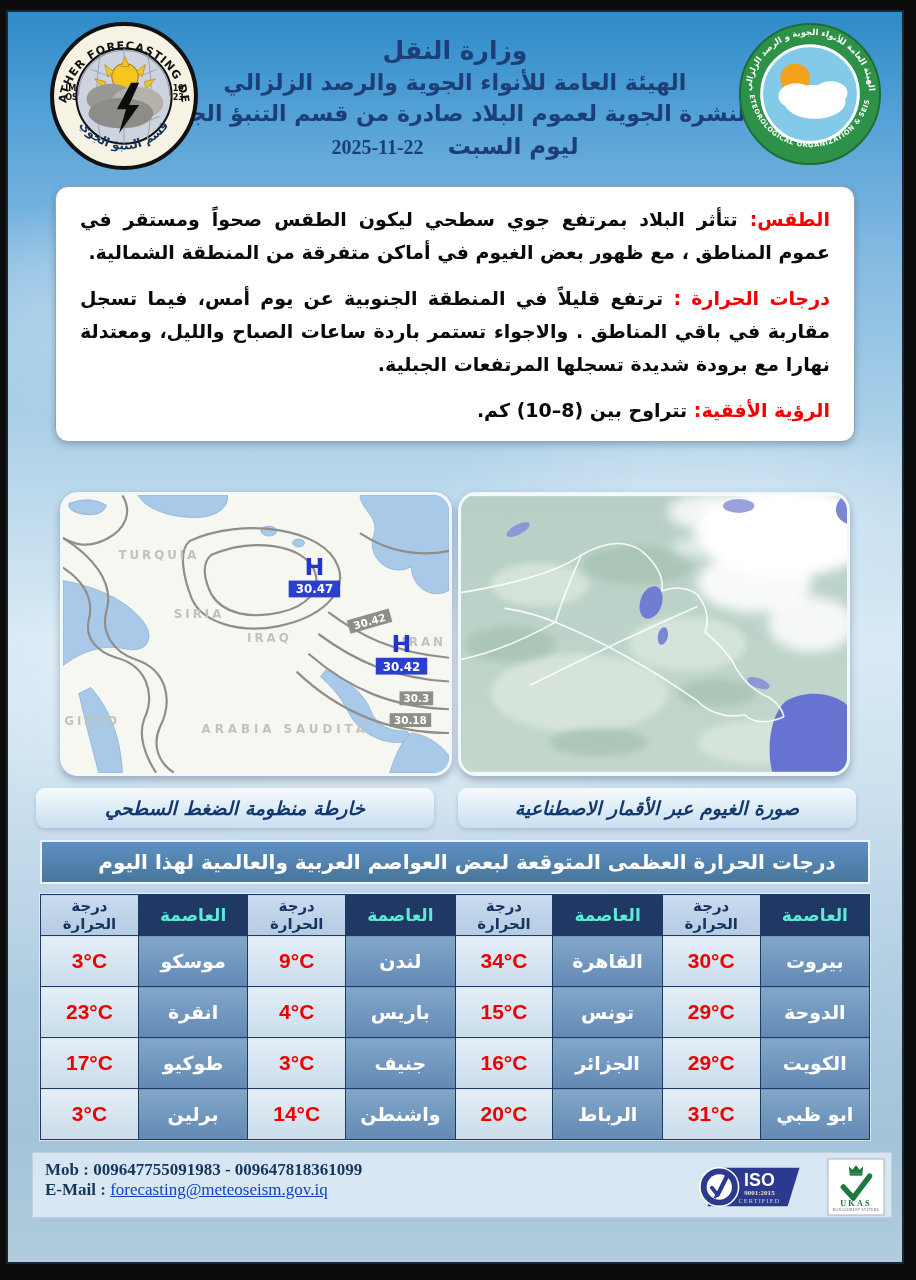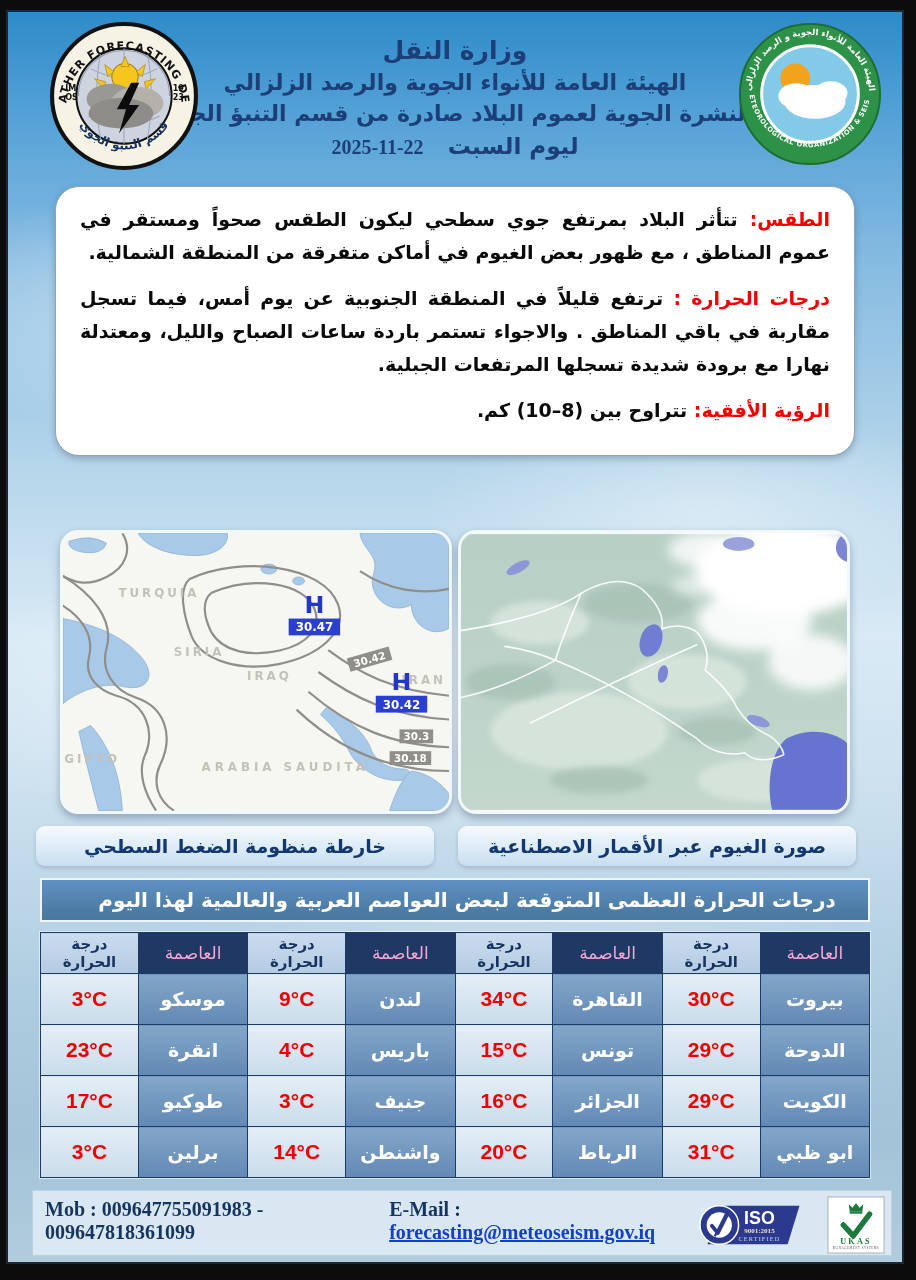--- a/index.html
+++ b/index.html
@@ -26,68 +26,68 @@
   .logo.right{right:18px;width:148px;height:148px;}
   .hdr-text{padding-top:22px;text-align:center;color:#1c3f78;direction:rtl;}
   .hdr-text .l1{font-size:25px;font-weight:bold;line-height:1.35;}
   .hdr-text .l2,.hdr-text .l3{font-size:22px;font-weight:bold;line-height:1.4;}
   .hdr-text .l4{font-size:23px;font-weight:bold;line-height:1.5;}
   .hdr-text .date{direction:ltr;unicode-bidi:isolate;font-family:"Liberation Serif",serif;
                   font-size:20px;font-weight:bold;letter-spacing:.5px;}
   
   .bulletin{
     width:800px;margin:6px auto 0;box-sizing:border-box;background:#ffffff;
-    border:1px solid #8fa3b5;border-radius:24px;padding:16px 24px 12px;
+    border:1px solid #8fa3b5;border-radius:13px;padding:16px 24px 12px;
     direction:rtl;text-align:justify;color:#0a0a0a;
     font-size:19px;font-weight:bold;line-height:1.72;
     box-shadow:0 3px 7px rgba(10,30,60,.25);
   }
   .bulletin p{margin:0 0 14px;}
-  .bulletin p:last-child{margin-bottom:16px;}
+  .bulletin p:last-child{margin-bottom:2px;}
   .rlab{color:#f40000;}
   
-  .maps-row{display:flex;justify-content:space-between;padding:0 52px;margin-top:74px;text-align:right;}
+  .maps-row{display:flex;justify-content:space-between;padding:0 52px;margin-top:50px;text-align:right;}
   .map-card{
     width:392px;height:284px;border-radius:18px;overflow:hidden;
     border:3px solid rgba(240,248,255,.85);box-sizing:border-box;
     box-shadow:0 4px 9px rgba(10,30,70,.30);background:#f7f7f3;
   }
   .map-card svg{display:block;width:100%;height:100%;}
-  .caps-row{display:flex;justify-content:space-between;padding:0 46px 0 28px;margin-top:12px;}
+  .caps-row{display:flex;justify-content:space-between;padding:0 46px 0 28px;margin-top:12px;font-style:italic;}
   .cap-bar{
     width:398px;height:40px;line-height:40px;text-align:center;border-radius:9px;
     background:linear-gradient(180deg,#f6fafd 0%,#dcebf6 55%,#c9def0 100%);
     color:#12386d;font-size:19px;font-weight:bold;direction:rtl;
     box-shadow:0 2px 4px rgba(20,40,80,.18);
   }
   
   .tbar{
     margin:12px 32px 0;height:44px;line-height:40px;box-sizing:border-box;
     background:linear-gradient(180deg,#5f90c3,#49799f 90%);
     border:2px solid #eef4f9;text-align:center;color:#fff;
     font-size:20px;font-weight:bold;direction:rtl;padding-left:24px;
   }
   .twrap{margin:10px 32px 0;box-shadow:0 0 0 1px rgba(255,255,255,.55);}
   table.temps{width:100%;border-collapse:collapse;direction:rtl;table-layout:fixed;}
   table.temps th,table.temps td{border:1px solid #1c3a66;text-align:center;padding:2px;}
-  th.cap{background:#1f3864;color:#f9a8d4;font-size:17px;font-weight:normal;height:34px;}
+  th.cap{background:#1f3864;color:#5eead4;font-size:17px;font-weight:bold;height:34px;}
   th.th-temp{background:linear-gradient(180deg,#cadcee,#b4cbe2);color:#16345f;font-size:15px;font-weight:bold;}
   td.city{background:linear-gradient(180deg,#83a7c9,#6289b5);color:#fff;font-size:19px;font-weight:bold;height:46px;}
   td.deg{background:linear-gradient(180deg,#e4eef6,#c9dcea);color:#ee0000;font-size:21px;font-weight:bold;
          font-family:"Liberation Sans",sans-serif;direction:ltr;}
   col.c-cap{width:13.2%;} col.c-tmp{width:11.8%;}
   
   .footer{
     position:relative;margin:12px 10px 0 24px;height:66px;box-sizing:border-box;
     background:rgba(230,240,248,.78);border:1px solid #bed0de;
     padding:7px 186px 4px 12px;color:#16355e;
     font-family:"Liberation Serif",serif;
   }
-  .f-line1{display:flex;justify-content:flex-start;font-size:20px;font-weight:bold;}
-  .email a{color:#1440c8;text-decoration:underline;font-weight:bold;}
+  .f-line1{display:flex;justify-content:center;font-size:17px;font-weight:bold;flex-direction:column;}
+  .email a{color:#1440c8;text-decoration:underline;font-weight:normal;}
   .badges{position:absolute;right:6px;top:5px;display:flex;gap:26px;align-items:center;}
   .badge-iso{width:104px;height:56px;}
   .badge-ukas{width:58px;height:58px;}
   .arc-txt{font-weight:bold;}
 </style>
 </head>
 <body>
 
 <div class="page">
 

